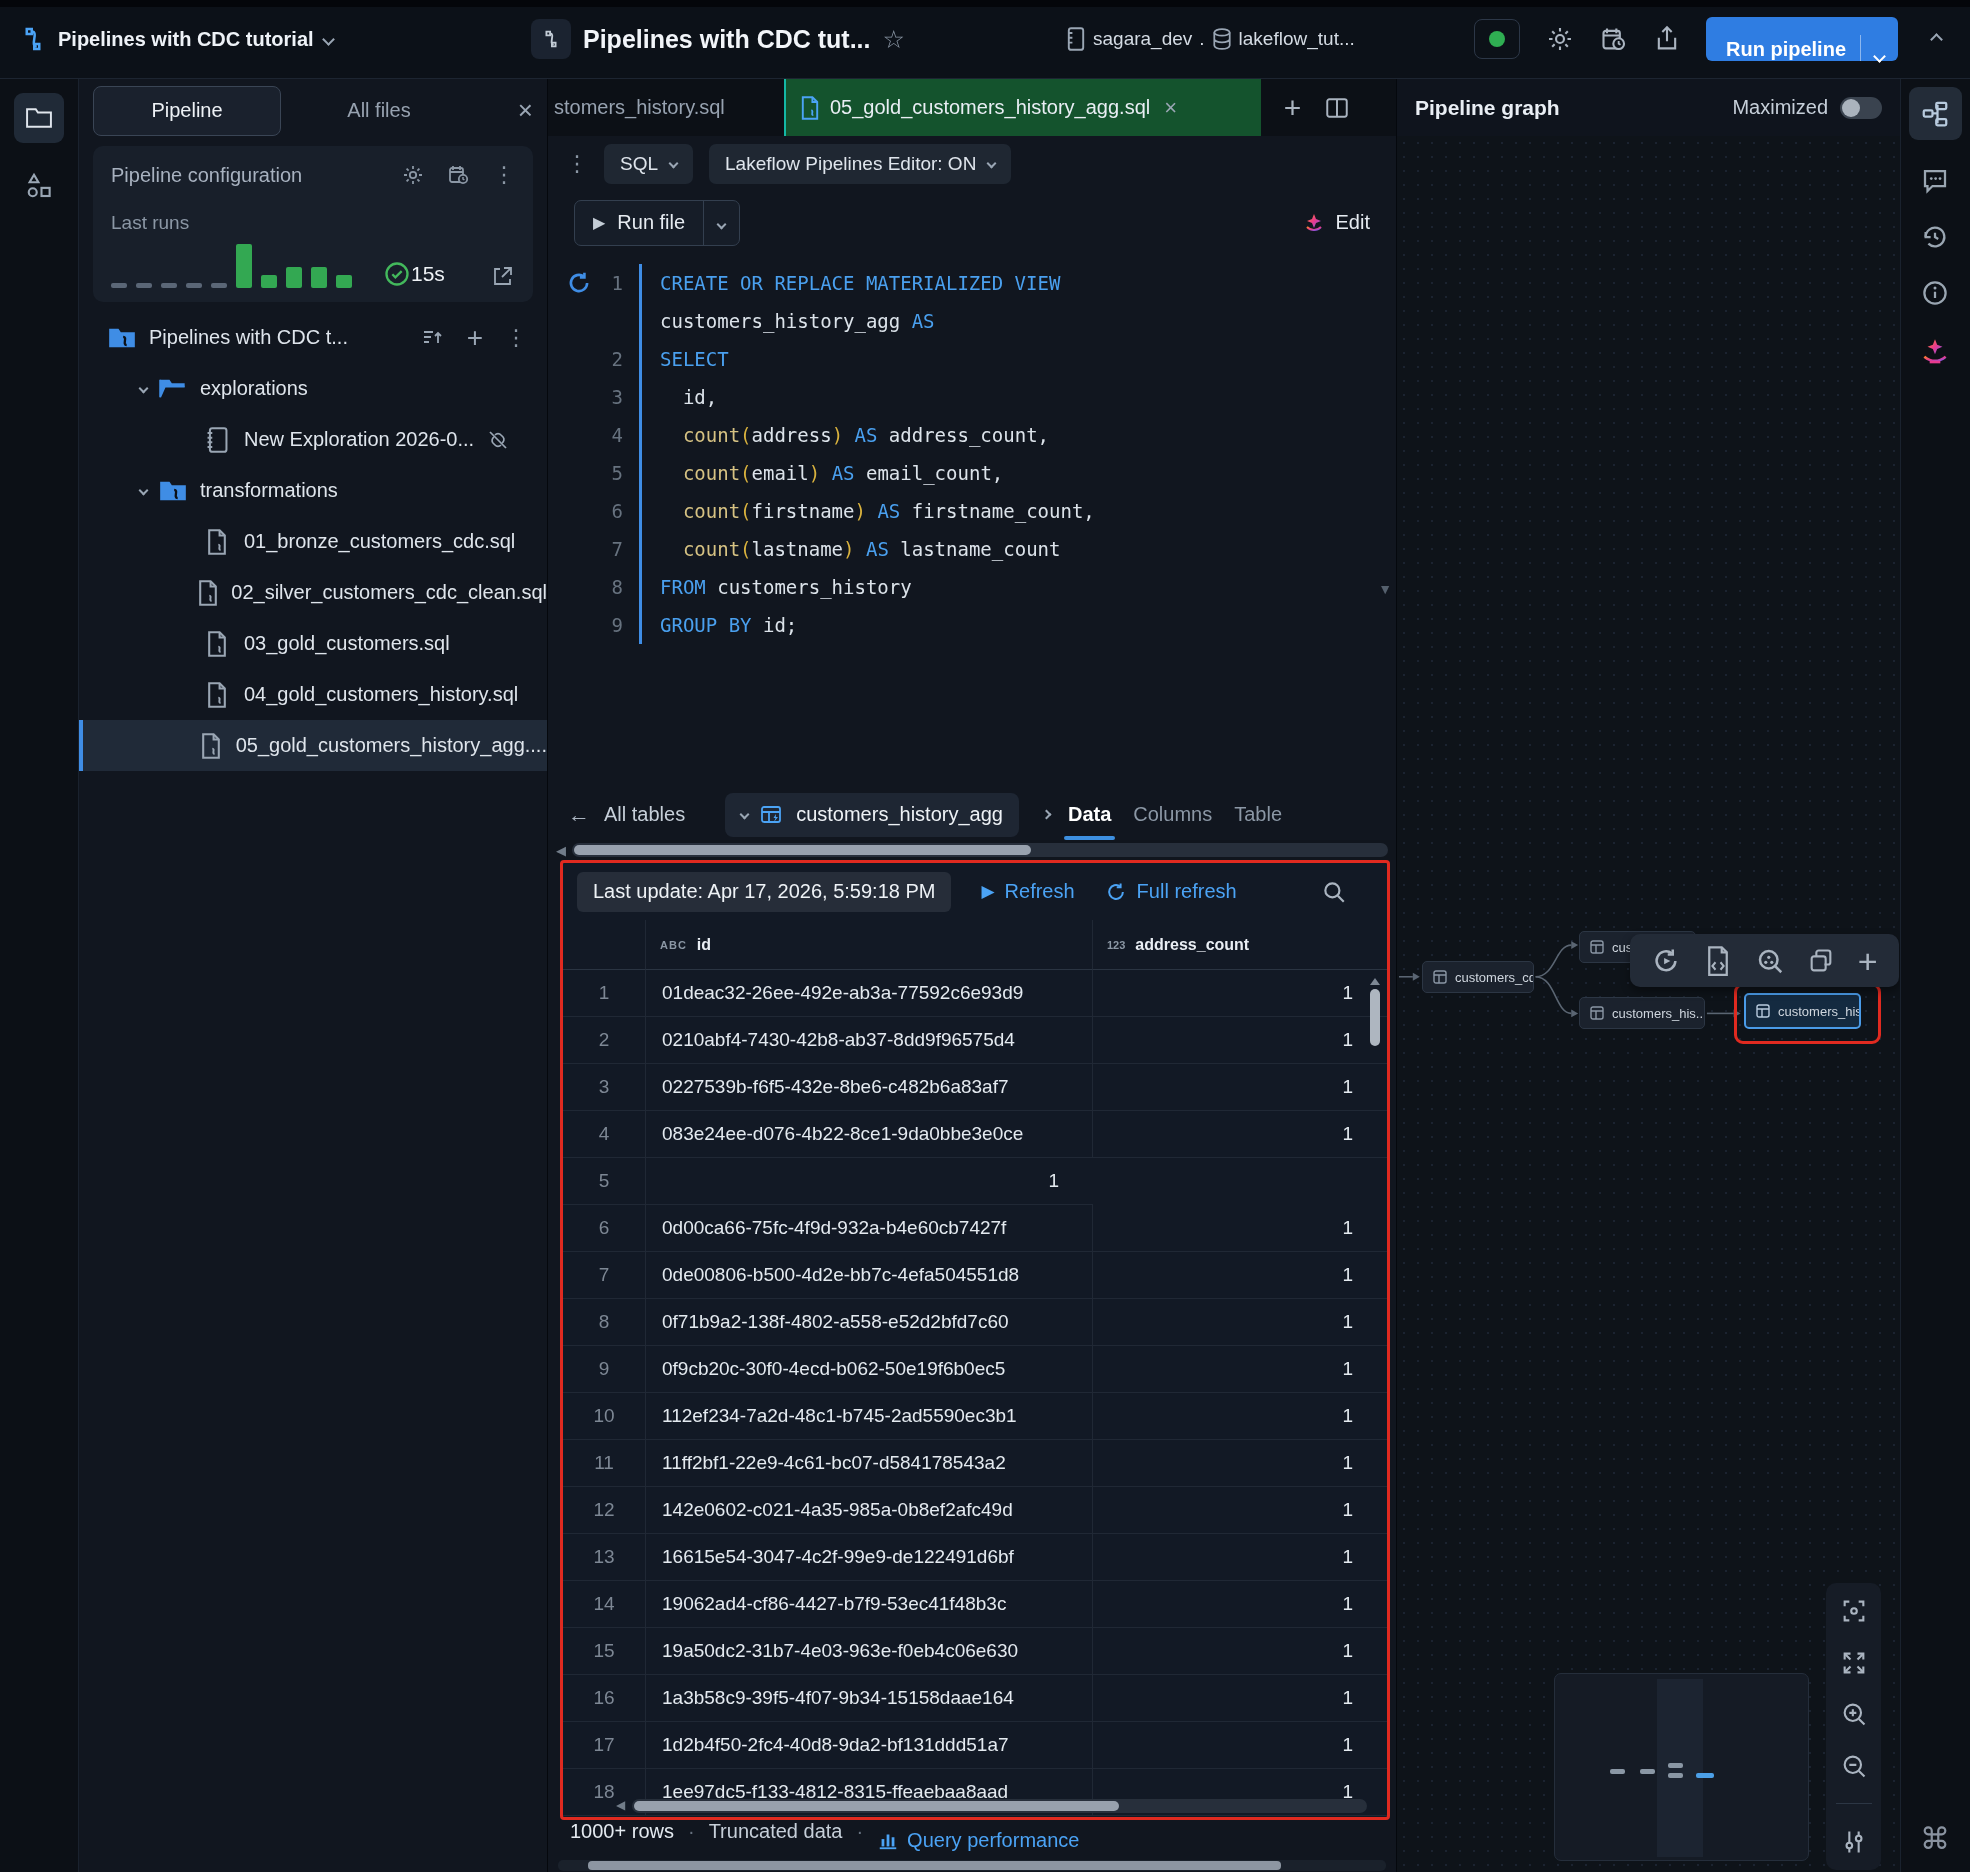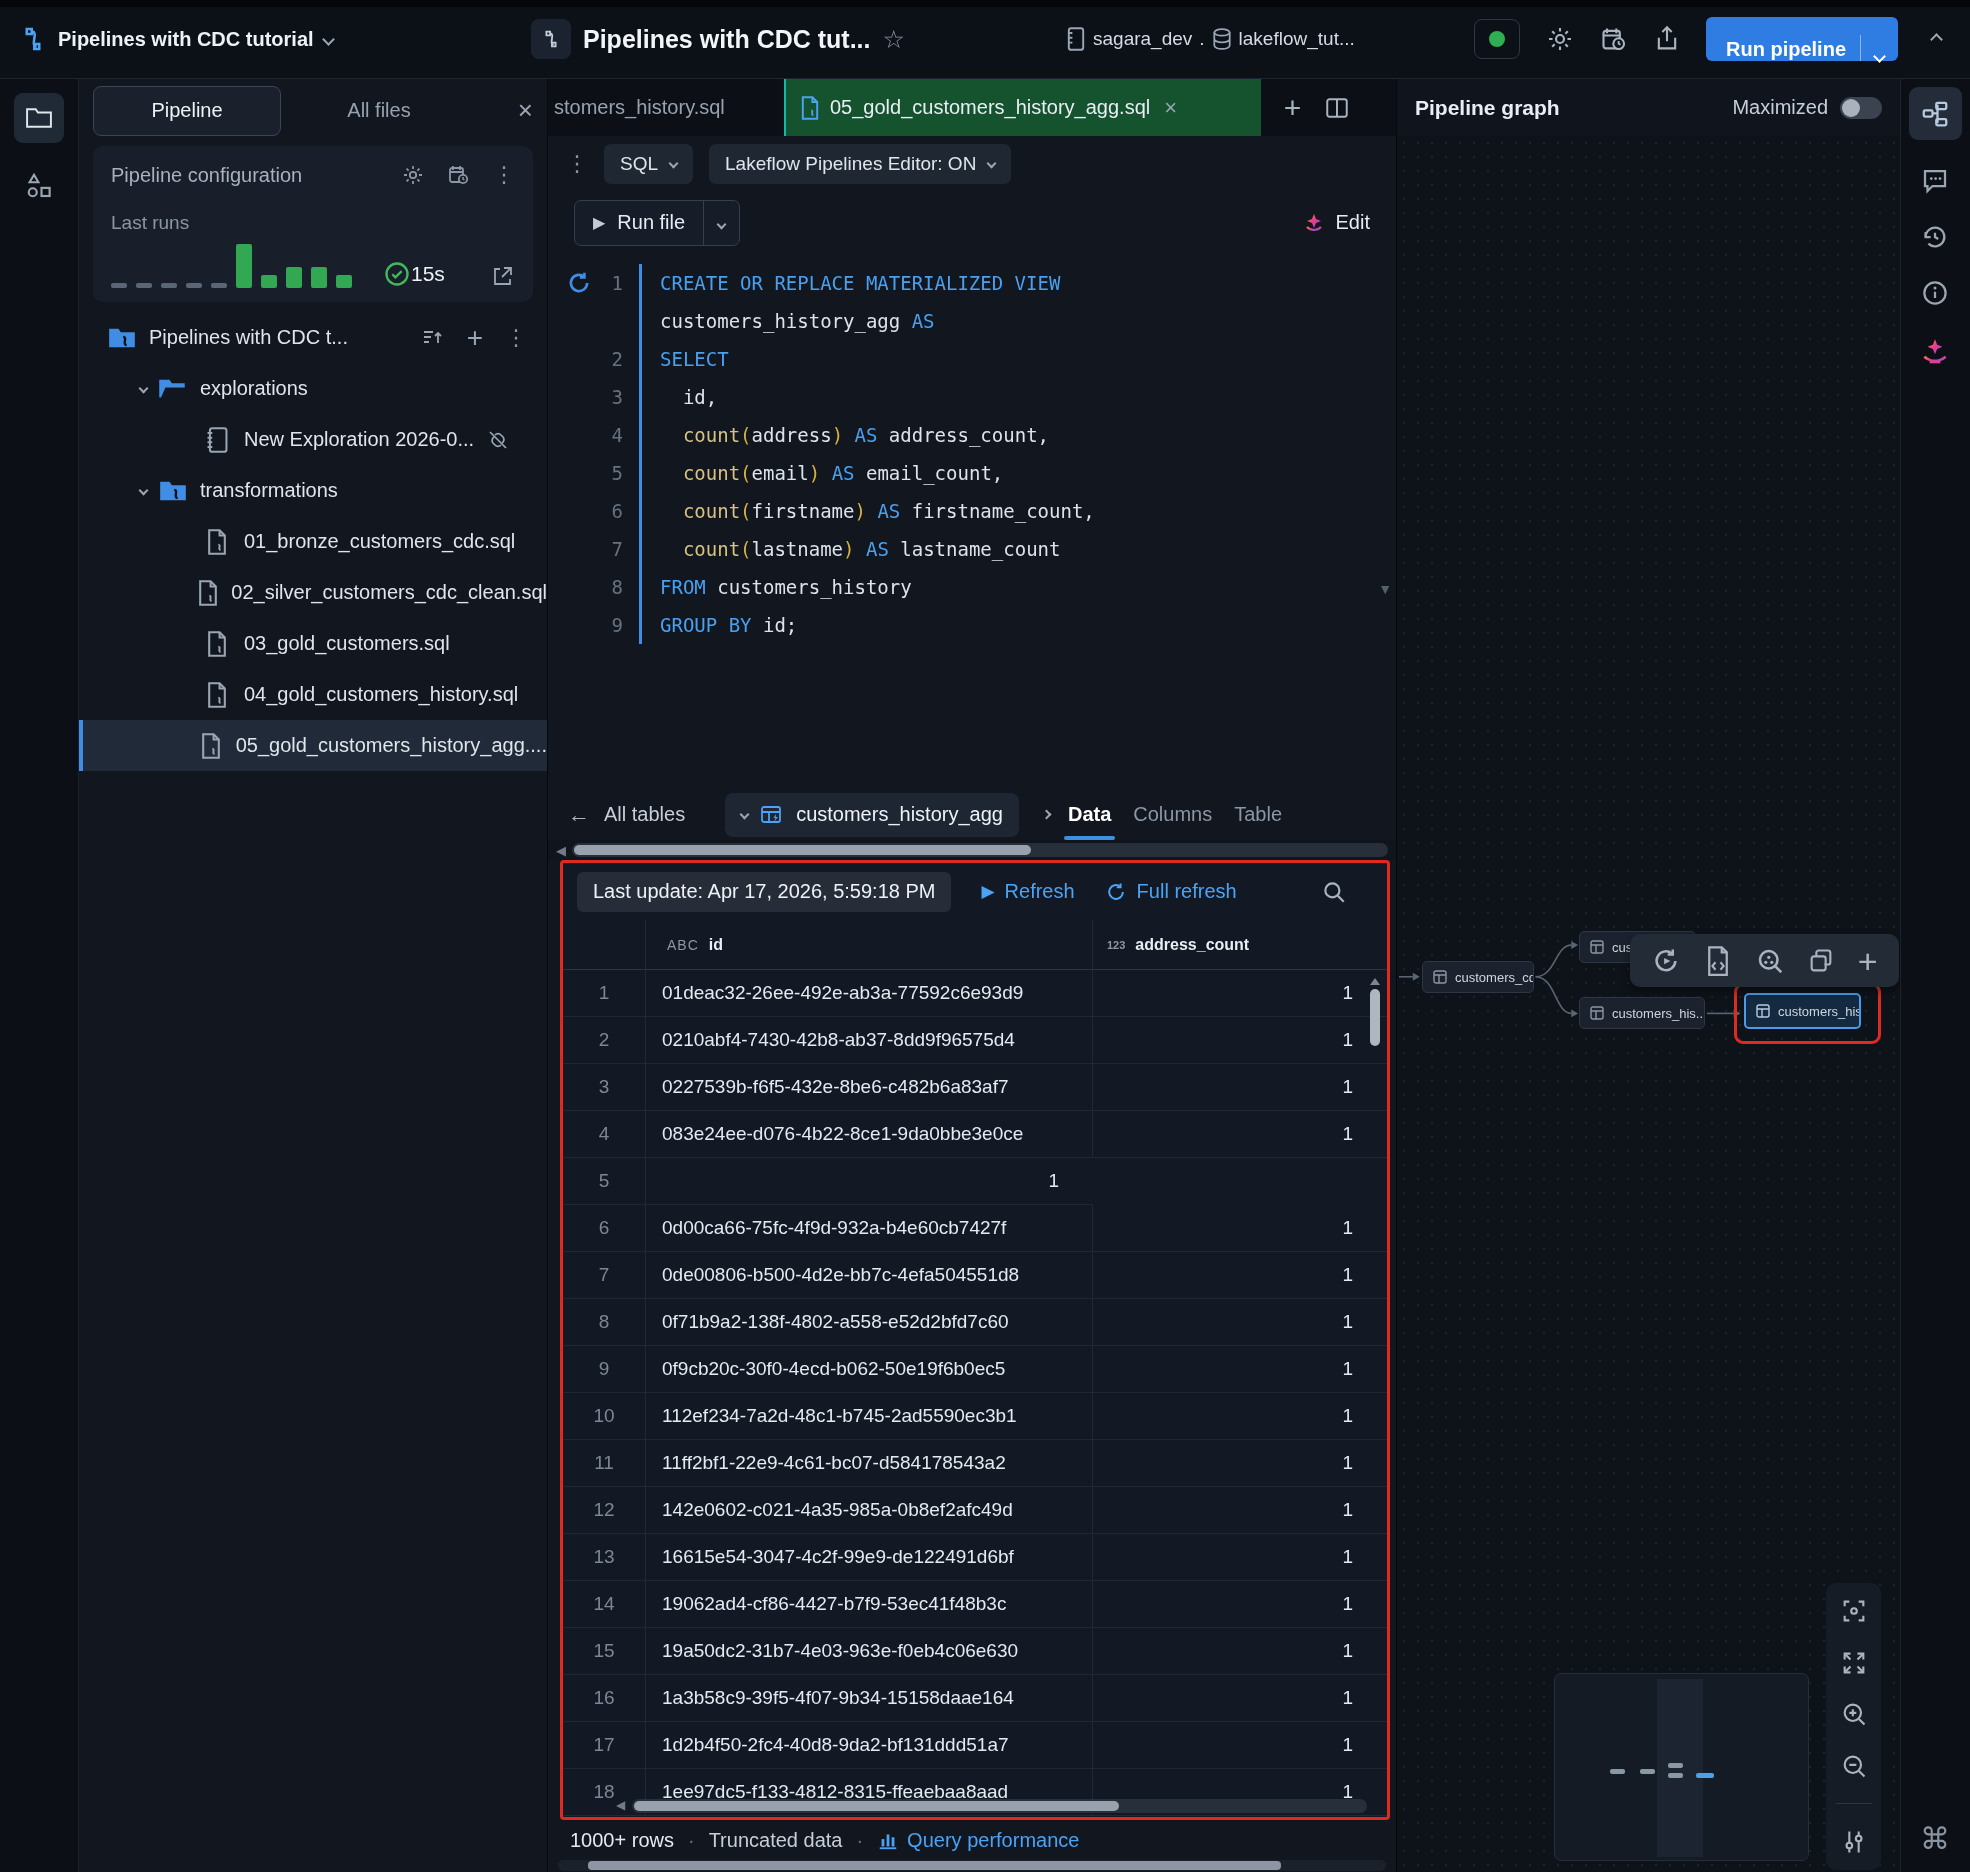--- a/index.html
+++ b/index.html
@@ -105,29 +105,29 @@
   .lu-chip { height:40px; background:#262d39; border-radius:6px; display:flex; align-items:center; padding:0 16px; font-size:20px; color:#eef2f6; white-space:nowrap; }
   .blue-act { display:flex; align-items:center; gap:10px; font-size:20px; color:#4ba3f5; }
   .grid { display:grid; grid-template-columns:83px 447px 1fr; }
   .gcell { height:47px; display:flex; align-items:center; font-size:19px; color:#e4eaf0; border-bottom:1px solid #202835; padding:0 16px; }
   .gcell.c1 { justify-content:center; color:#7d8794; border-right:1px solid #202835; }
   .gcell.c2 { border-right:1px solid #202835; }
   .gcell.c3 { justify-content:flex-end; padding-right:34px; }
   .ghead { height:50px; font-weight:bold; color:#e9eef4; border-bottom:1px solid #2a3442; display:flex; align-items:center; gap:10px; padding:0 14px; }
   .ghead.h1 { border-right:1px solid #202835; }
   .ghead.h3 { }
-  .type-ic { font-size:14px; color:#8b97a5; font-weight:normal; letter-spacing:1px;margin-left:7px; }
+  .type-ic { font-size:11px; color:#8b97a5; font-weight:bold; letter-spacing:1px; }
   .vscroll { position:absolute; right:6px; top:115px; width:12px; display:flex; flex-direction:column; align-items:center; gap:4px; }
   .vscroll .up { width:0; height:0; border-left:5px solid transparent; border-right:5px solid transparent; border-bottom:7px solid #7d8794; }
   .vscroll .vth { width:10px; height:57px; background:#aeb6c0; border-radius:5px; }
   .inner-hs { position:absolute; left:69px; right:20px; bottom:4px; height:14px; background:#272f3b; border-radius:7px; }
   .inner-hs .th { position:absolute; left:2px; top:2px; width:66%; height:10px; background:#98a1ad; border-radius:5px; }
   .inner-hs-arrow { position:absolute; left:53px; bottom:5px; color:#717c89; font-size:12px; }
 
-  .res-foot { height:40px; display:flex; align-items:center; gap:14px; padding-left:22px; font-size:20px; }
+  .res-foot { height:40px; display:flex; gap:14px; padding-left:22px; font-size:20px; }
   .rf-dim { color:#c6cfd9; } .rf-sep { color:#67727f; } .rf-link { color:#4ba3f5; display:flex; align-items:center; gap:8px; }
   .bot-scroll { height:11px; margin:0 10px; background:#1a212b; border-radius:5px; position:relative; }
   .bot-scroll .th { position:absolute; left:30px; top:1px; width:693px; height:9px; background:#8d96a2; border-radius:4px; }
 
   
   .graph { width:503px; display:flex; flex-direction:column; background:#0f141d; }
   .g-head { height:57px; display:flex; align-items:center; padding:0 18px; }
   .g-title { font-size:21px; font-weight:bold; color:#e9eef4; }
   .g-max { margin-left:auto; display:flex; align-items:center; gap:12px; font-size:20px; color:#c6cfd9; }
   .toggle { width:42px; height:22px; border-radius:11px; background:#3a434f; position:relative; }

